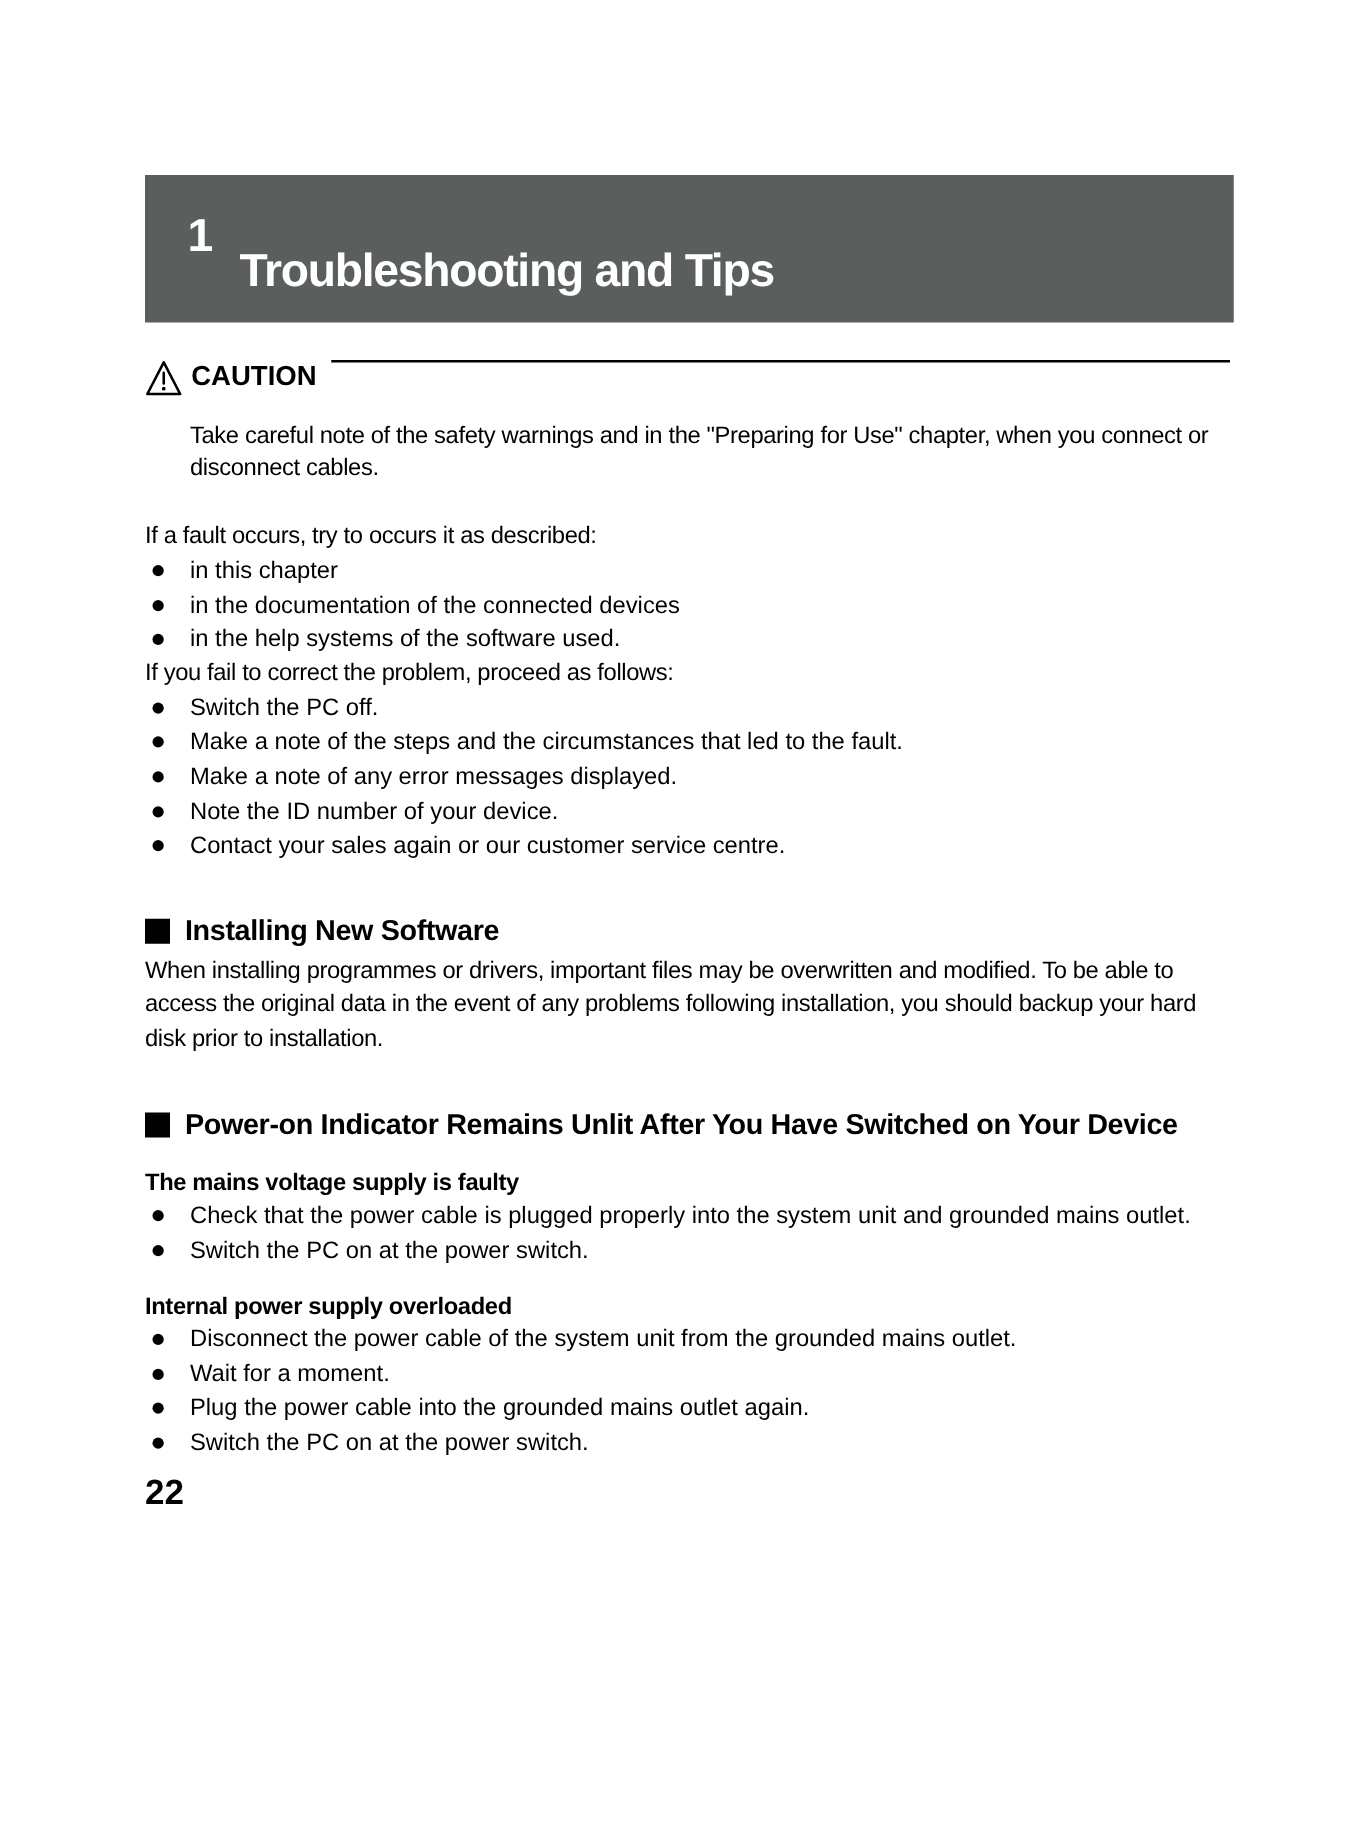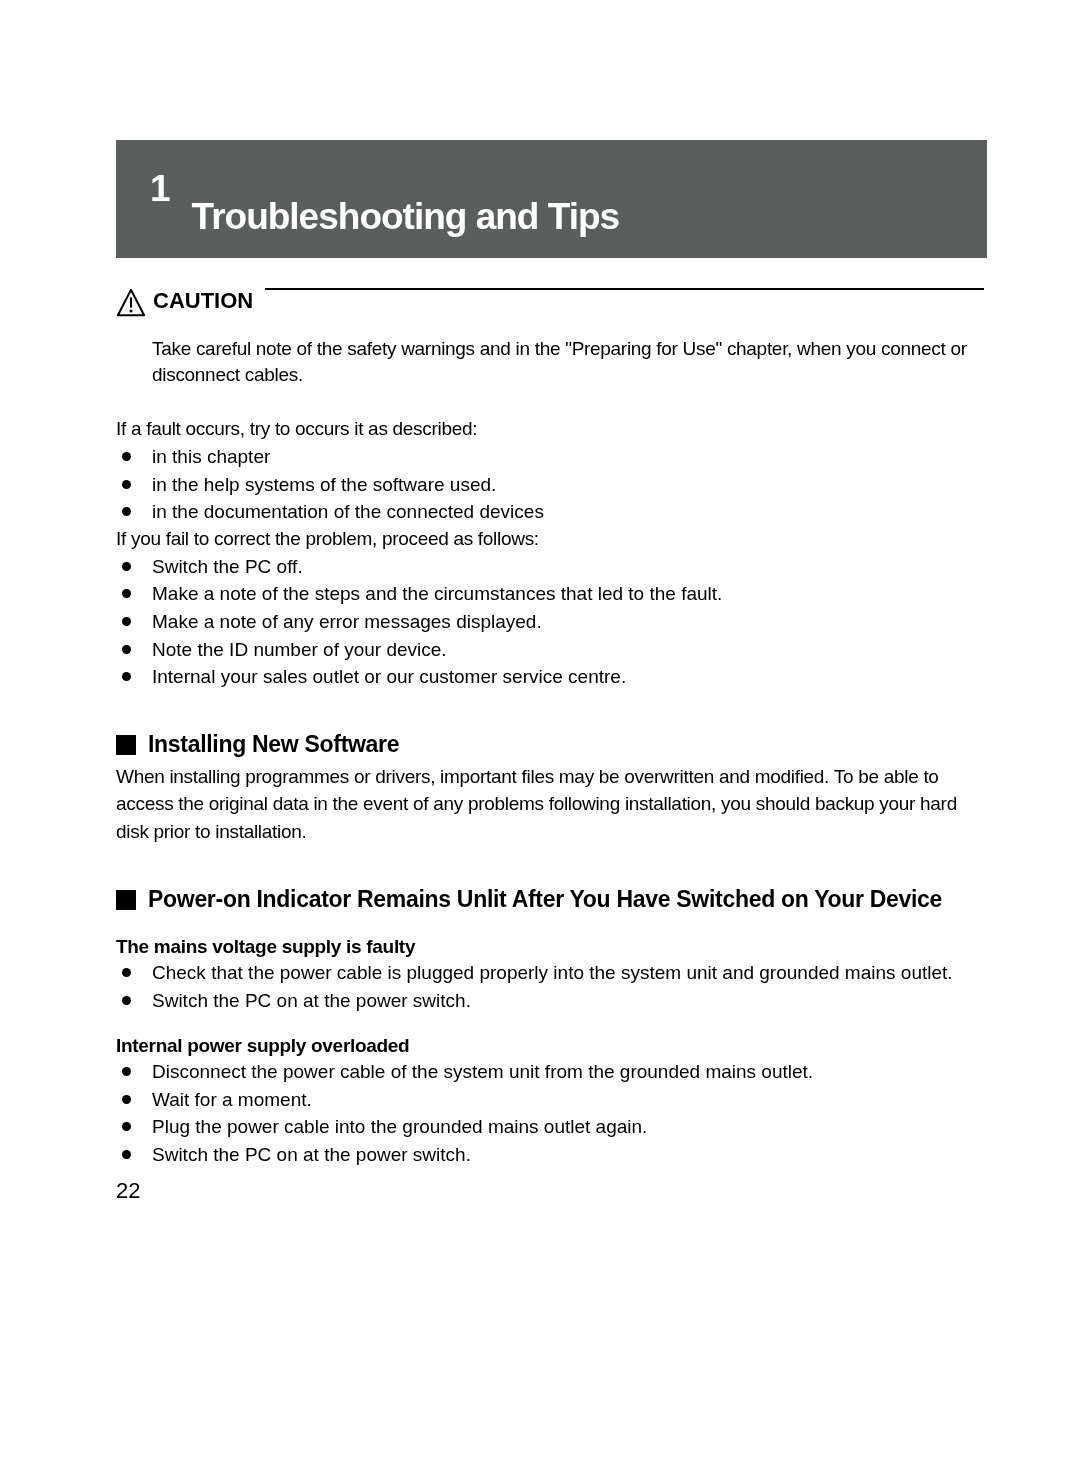--- a/index.html
+++ b/index.html
@@ -110,23 +110,24 @@
     margin-top: 2px;
     letter-spacing: -0.3px;
   }
   .sub-bold {
     font-size: 19px;
     font-weight: bold;
     margin-top: 22px;
     letter-spacing: -0.3px;
   }
   .pagefoot {
-    font-size: 22px;
+    font-size: 28px;
     margin-top: 10px;
     margin-left: 0;
+    font-weight: bold;
   }
 </style>
 </head>
 <body>
 
 <div class="page">
 
   <div class="title-bar">
     <span class="title-num">1</span>
     <span class="title-text">Troubleshooting and Tips</span>
@@ -144,30 +145,30 @@
       </span>
       <span class="caution-label">CAUTION</span>
       <span class="caution-line"></span>
     </div>
 
     <div class="caution-text">Take careful note of the safety warnings and in the "Preparing for Use" chapter, when you connect or disconnect cables.</div>
 
     <div class="body-text">If a fault occurs, try to occurs it as described:</div>
     <ul class="bullets">
       <li>in this chapter</li>
+      <li>in the documentation of the connected devices</li>
       <li>in the help systems of the software used.</li>
-      <li>in the documentation of the connected devices</li>
     </ul>
     <div class="para">If you fail to correct the problem, proceed as follows:</div>
     <ul class="bullets">
       <li>Switch the PC off.</li>
       <li>Make a note of the steps and the circumstances that led to the fault.</li>
       <li>Make a note of any error messages displayed.</li>
       <li>Note the ID number of your device.</li>
-      <li>Internal your sales outlet or our customer service centre.</li>
+      <li>Contact your sales again or our customer service centre.</li>
     </ul>
 
     <div class="section-h">
       <span class="section-box"></span>
       <span class="section-title">Installing New Software</span>
     </div>
     <div class="section-para">When installing programmes or drivers, important files may be overwritten and modified. To be able to access the original data in the event of any problems following installation, you should backup your hard disk prior to installation.</div>
 
     <div class="section-h">
       <span class="section-box"></span>

